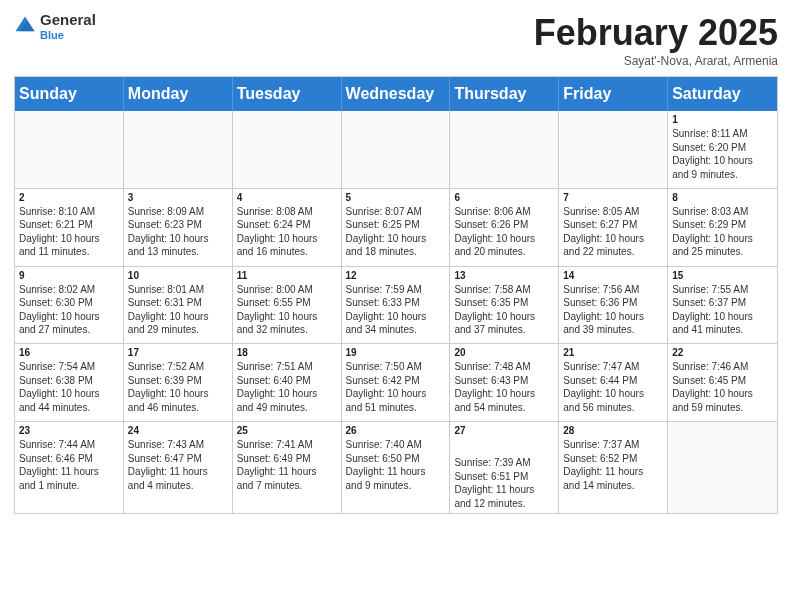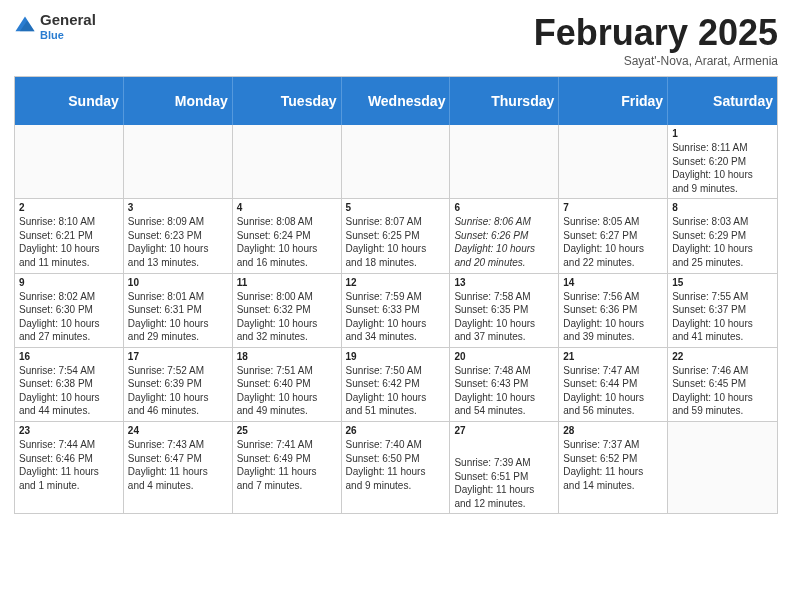--- a/index.html
+++ b/index.html
@@ -65,24 +65,24 @@
       flex-direction: column;
       border: 1px solid #ccc;
     }
     .cal-header {
       display: grid;
       grid-template-columns: repeat(7, 1fr);
       background: #2a7dd1;
     }
     .cal-header-cell {
       color: #fff;
-      font-size: 14px;
-      font-weight: bold;
-      padding: 16px 4px;
-      text-align: right;
+      font-size: 16px;
+      font-weight: bold;
+      padding: 8px 4px;
+      text-align: left;
       border-right: 1px solid #5599dd;
     }
     .cal-header-cell:last-child { border-right: none; }
     .cal-body {
       flex: 1;
       display: flex;
       flex-direction: column;
     }
     .cal-row {
       display: grid;
@@ -184,21 +184,21 @@
           </div>
           <div class="cal-cell">
             <div class="day-num">5</div>
             <div class="day-info" style="white-space: pre-line;">Sunrise: 8:07 AM
 Sunset: 6:25 PM
 Daylight: 10 hours
 and 18 minutes.</div>
           </div>
           <div class="cal-cell">
             <div class="day-num">6</div>
-            <div class="day-info" style="white-space: pre-line; font-style: italic;">Sunrise: 8:06 AM
+            <div class="day-info" style="white-space: pre-line;">Sunrise: 8:06 AM
 Sunset: 6:26 PM
 Daylight: 10 hours
 and 20 minutes.</div>
           </div>
           <div class="cal-cell">
             <div class="day-num">7</div>
             <div class="day-info" style="white-space: pre-line;">Sunrise: 8:05 AM
 Sunset: 6:27 PM
 Daylight: 10 hours
 and 22 minutes.</div>
@@ -222,21 +222,21 @@
           <div class="cal-cell">
             <div class="day-num">10</div>
             <div class="day-info" style="white-space: pre-line;">Sunrise: 8:01 AM
 Sunset: 6:31 PM
 Daylight: 10 hours
 and 29 minutes.</div>
           </div>
           <div class="cal-cell">
             <div class="day-num">11</div>
             <div class="day-info" style="white-space: pre-line;">Sunrise: 8:00 AM
-Sunset: 6:32 PM
+Sunset: 6:55 PM
 Daylight: 10 hours
 and 32 minutes.</div>
           </div>
           <div class="cal-cell">
             <div class="day-num">12</div>
             <div class="day-info" style="white-space: pre-line;">Sunrise: 7:59 AM
 Sunset: 6:33 PM
 Daylight: 10 hours
 and 34 minutes.</div>
           </div>

